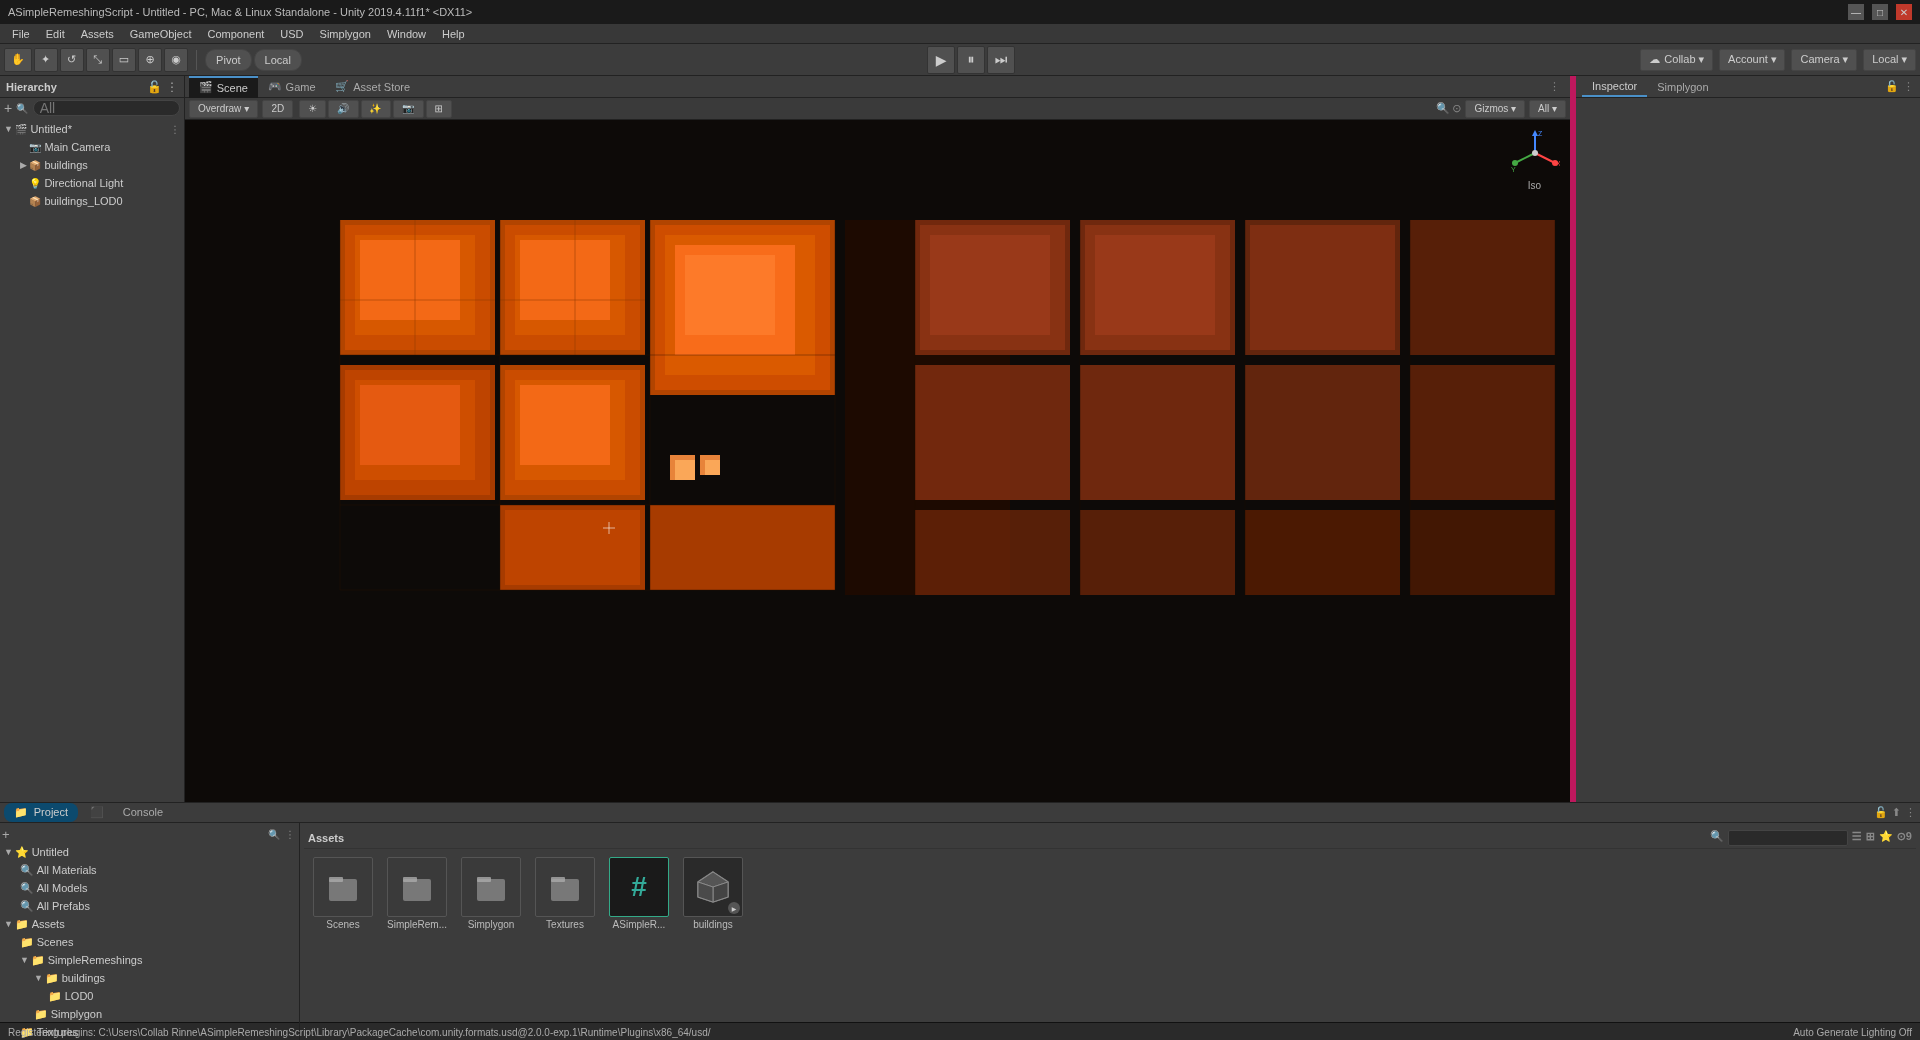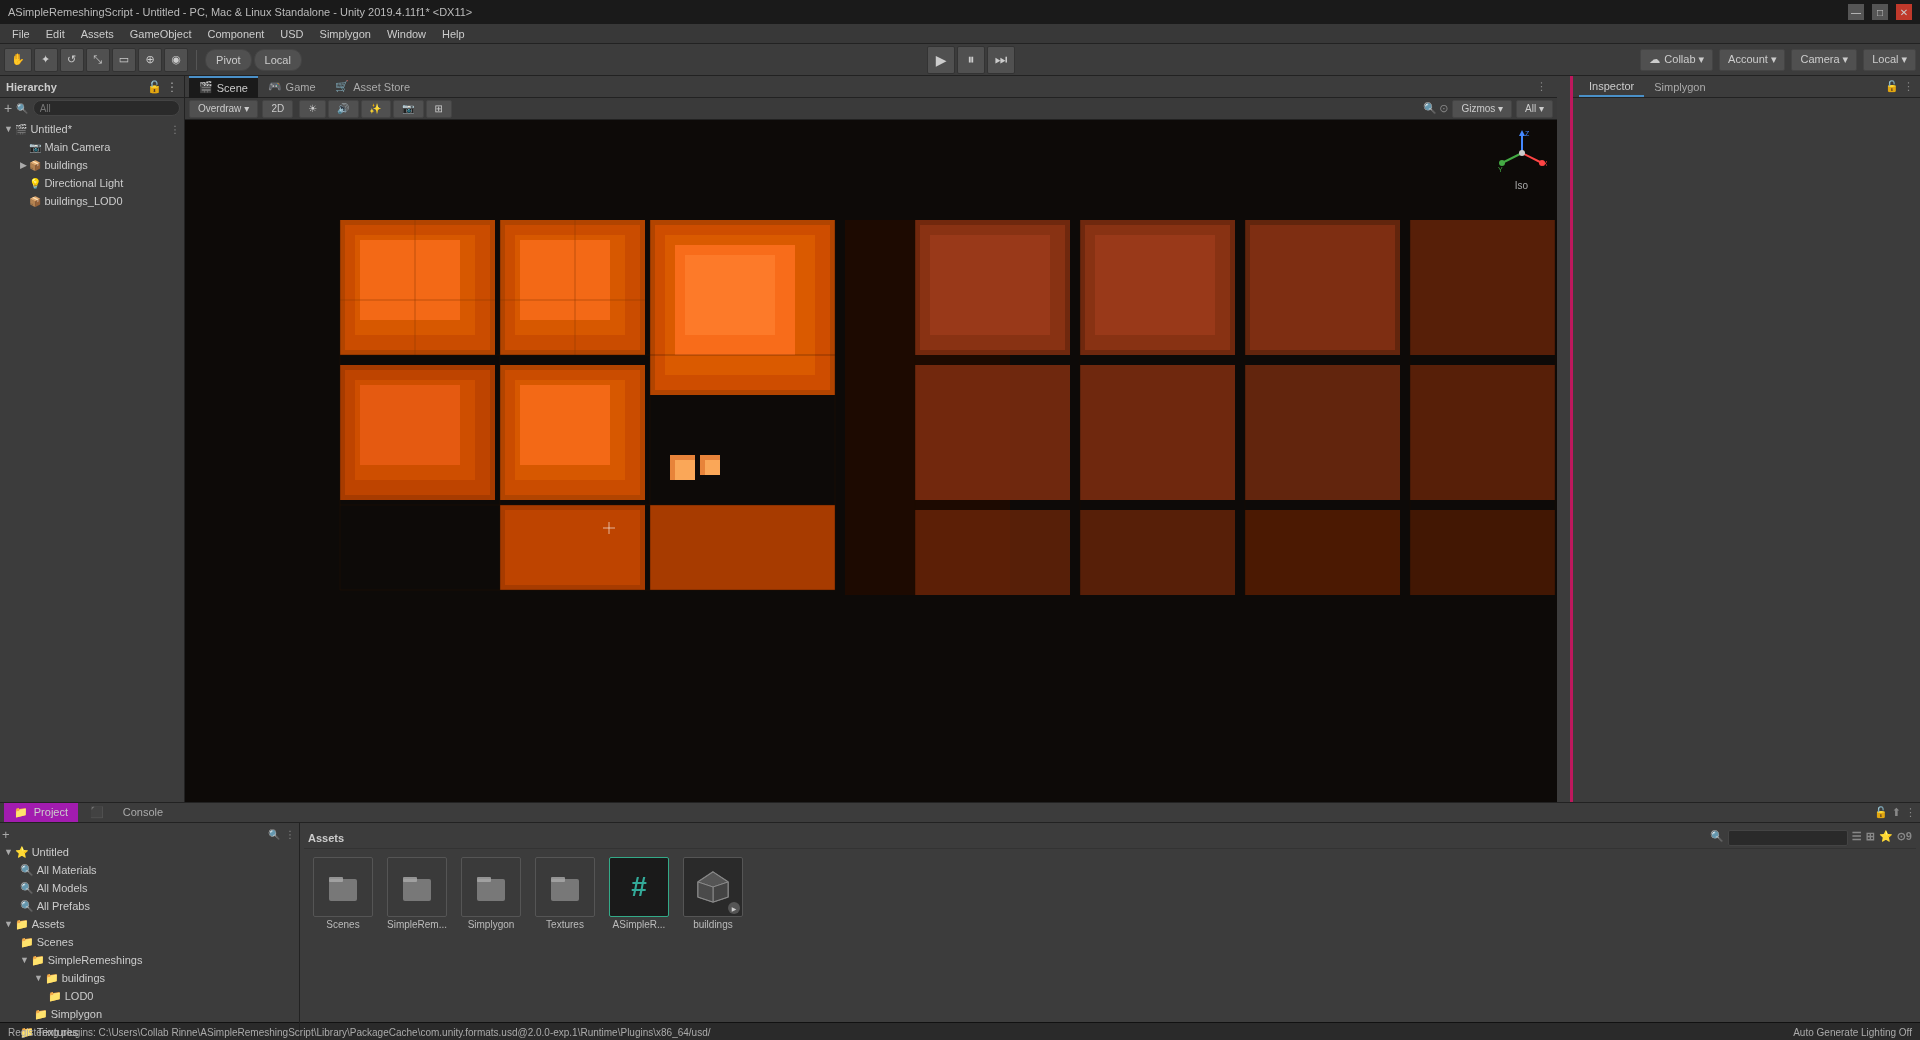--- a/index.html
+++ b/index.html
@@ -244,25 +244,24 @@
       background-image:
         linear-gradient(rgba(80,80,80,0.3) 1px, transparent 1px),
         linear-gradient(90deg, rgba(80,80,80,0.3) 1px, transparent 1px);
       background-size: 40px 40px;
     }
 
     
     #right-panel {
       width: 350px;
       background: #3c3c3c;
-      border-left: 3px solid #be185d;
+      border-left: 6px solid #be185d;
       display: flex;
       flex-direction: column;
       flex-shrink: 0;
-      margin-left: 13px;
     }
     .right-tabs {
       height: 22px;
       background: #3c3c3c;
       display: flex;
       align-items: center;
       border-bottom: 1px solid #222;
       padding: 0 6px;
     }
     .right-tab {
@@ -290,22 +289,23 @@
       padding: 0 4px;
       gap: 2px;
     }
     .bottom-tab {
       padding: 3px 10px;
       color: #aaa;
       cursor: pointer;
       font-size: 11px;
     }
     .bottom-tab.active {
-      background: #a21caf;
-      color: #ccc;
+      background: #0c4a6e;
+      color: #ccc;
+      border-radius: 8px;
     }
     .bottom-content {
       flex: 1;
       display: flex;
     }
     .project-tree {
       width: 300px;
       border-right: 1px solid #222;
       overflow: hidden;
       padding: 2px 0;
@@ -489,21 +489,21 @@
 
   <div id="hierarchy-panel">
     <div class="panel-header">
       <span class="panel-title">Hierarchy</span>
       <span class="panel-icon">🔓</span>
       <span class="panel-icon">⋮</span>
     </div>
     <div class="search-row">
       <span style="color:#aaa; font-size:14px; cursor:pointer;">+</span>
       <span style="color:#888; font-size:10px;">🔍</span>
-      <input class="hierarchy-search" type="text" placeholder="All" style="flex: 1 1 0%; background: rgb(42, 42, 42); border: 1px solid rgb(68, 68, 68); border-radius: 9px; padding: 0px 6px; color: rgb(204, 204, 204); font-size: 10px; height: 16px;">
+      <input class="hierarchy-search" type="text" placeholder="All" style="flex: 1 1 0%; background: rgb(42, 42, 42); border: 1px solid rgb(68, 68, 68); border-radius: 9px; padding: 0px 6px; color: rgb(204, 204, 204); font-size: 14px; height: 16px;">
     </div>
     <div class="hierarchy-content">
 
       <div class="h-item" style="padding-left:4px;">
         <span class="h-arrow">▼</span>
         <span class="h-icon">🎬</span>
         <span>Untitled*</span>
         <div class="hierarchy-opts">
           <span style="color:#888; font-size:10px; margin-left:auto; padding-right:4px;">⋮</span>
         </div>

